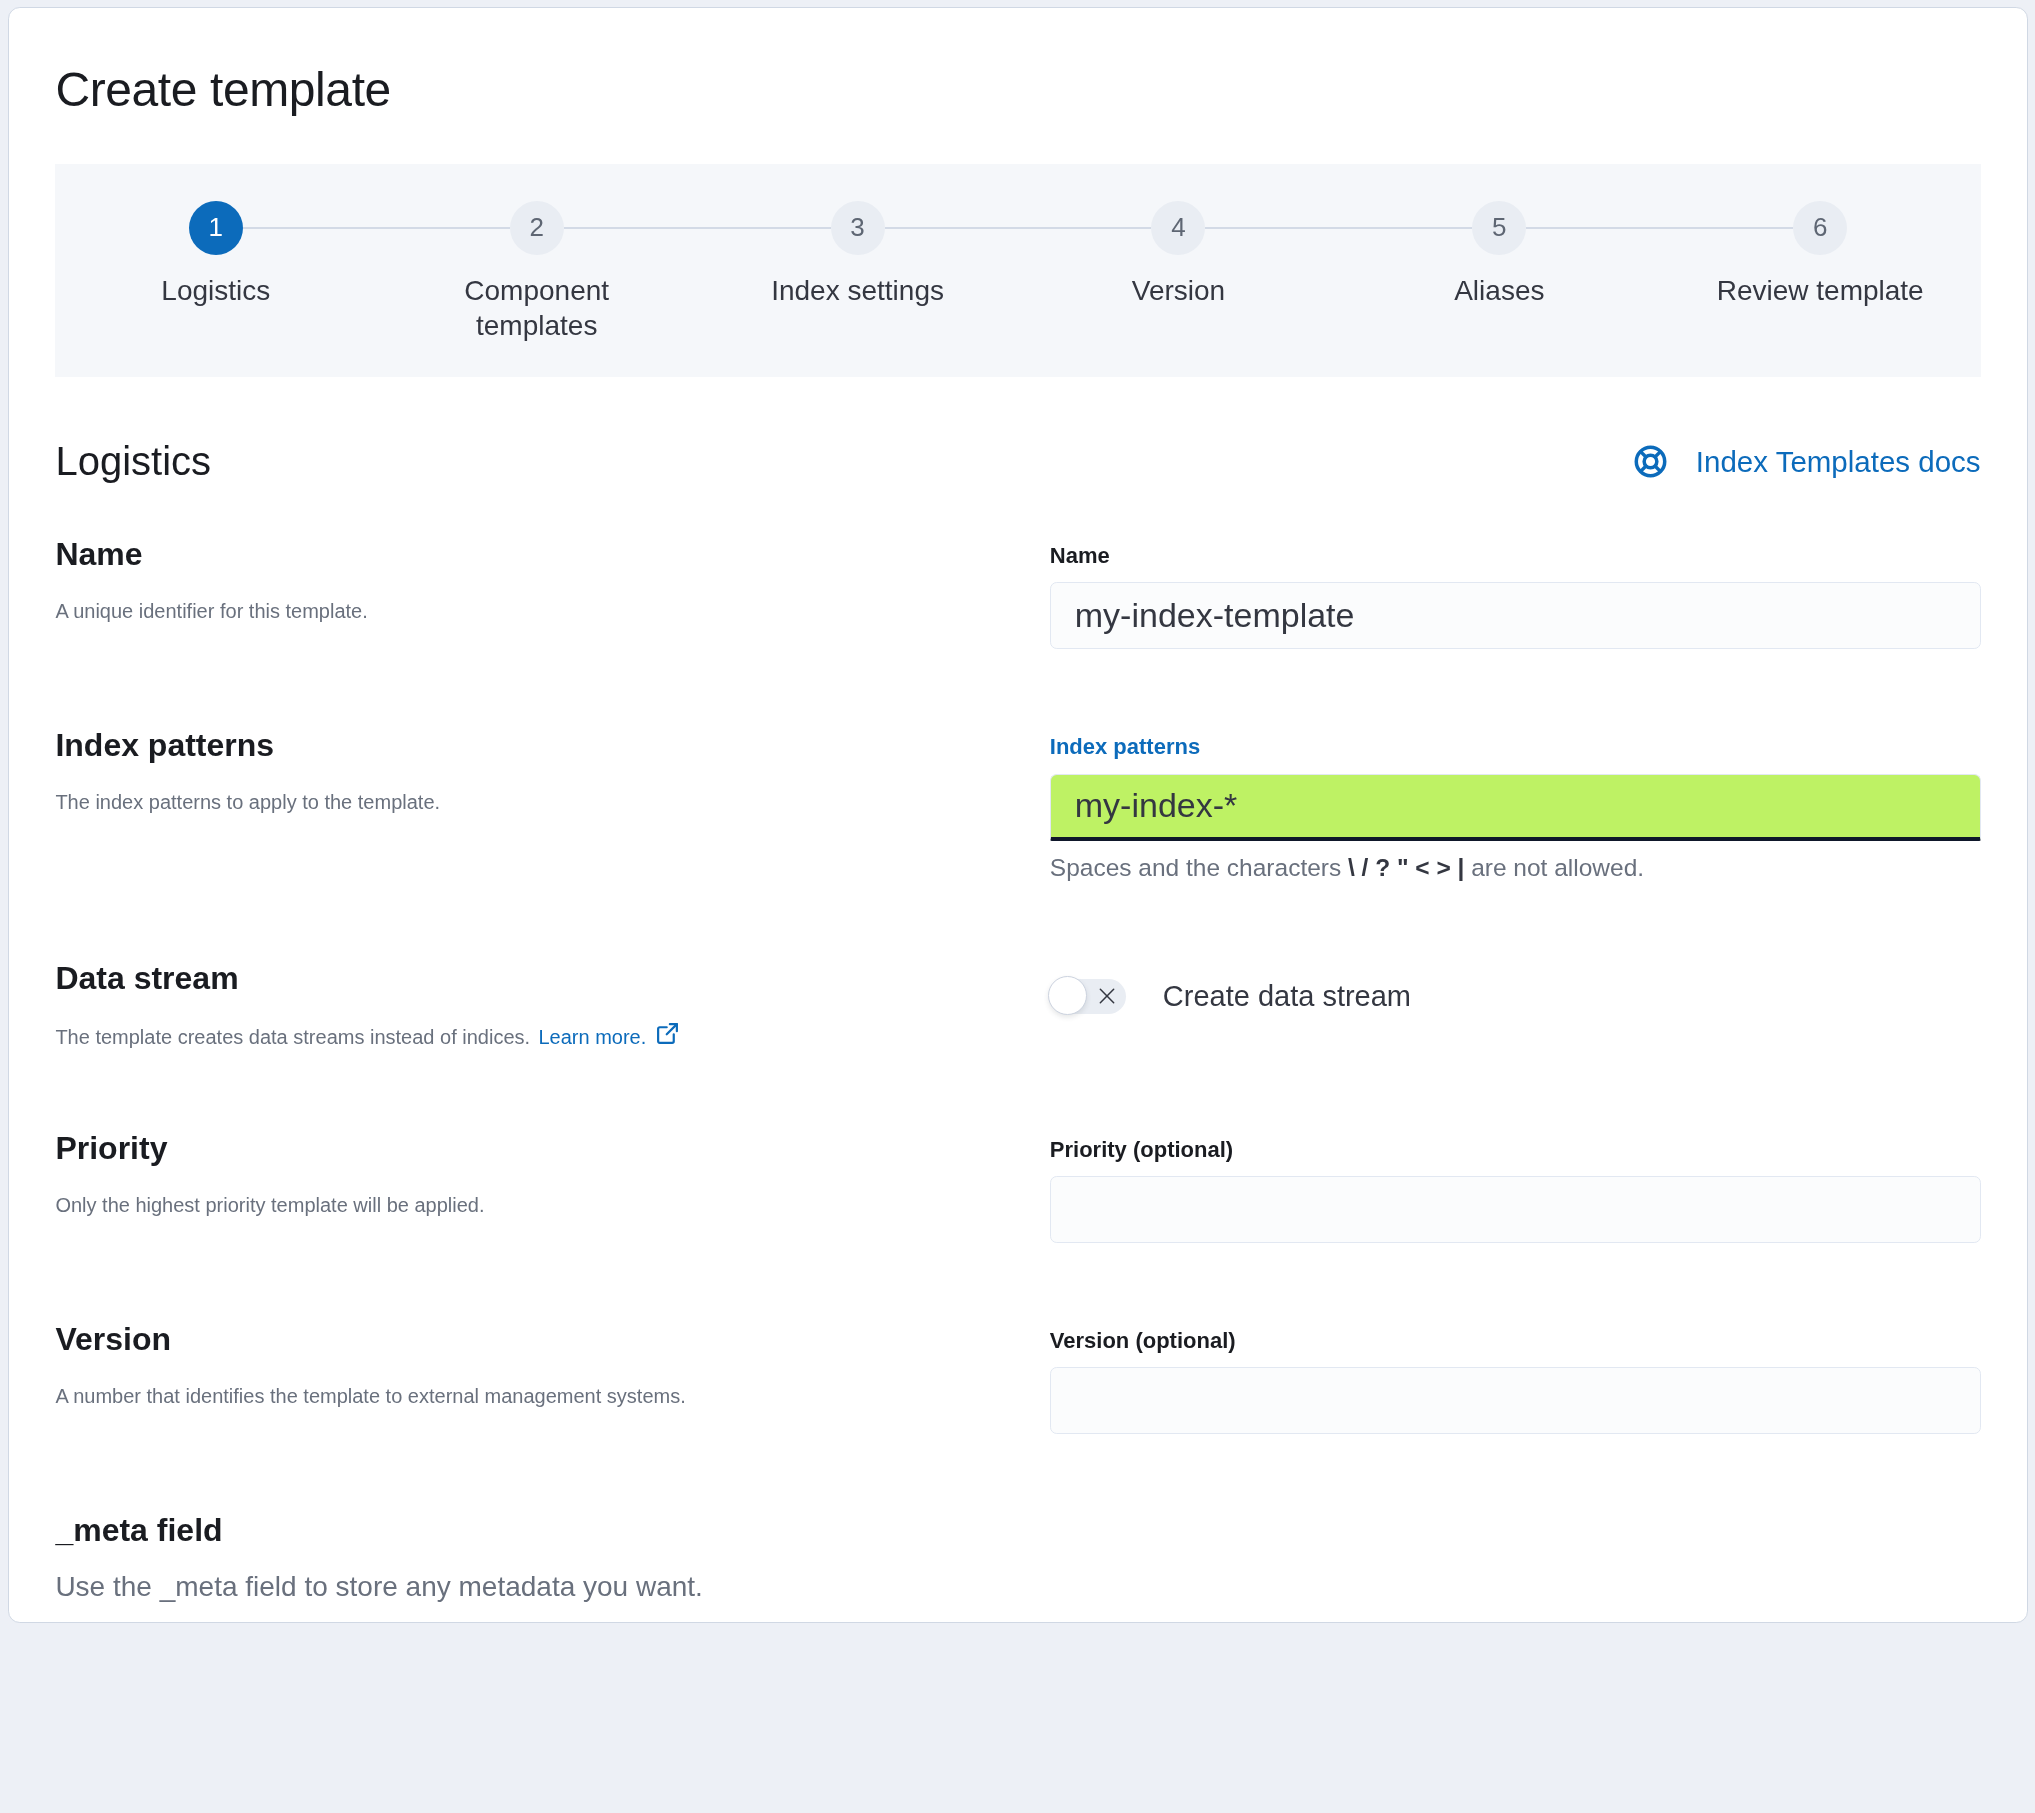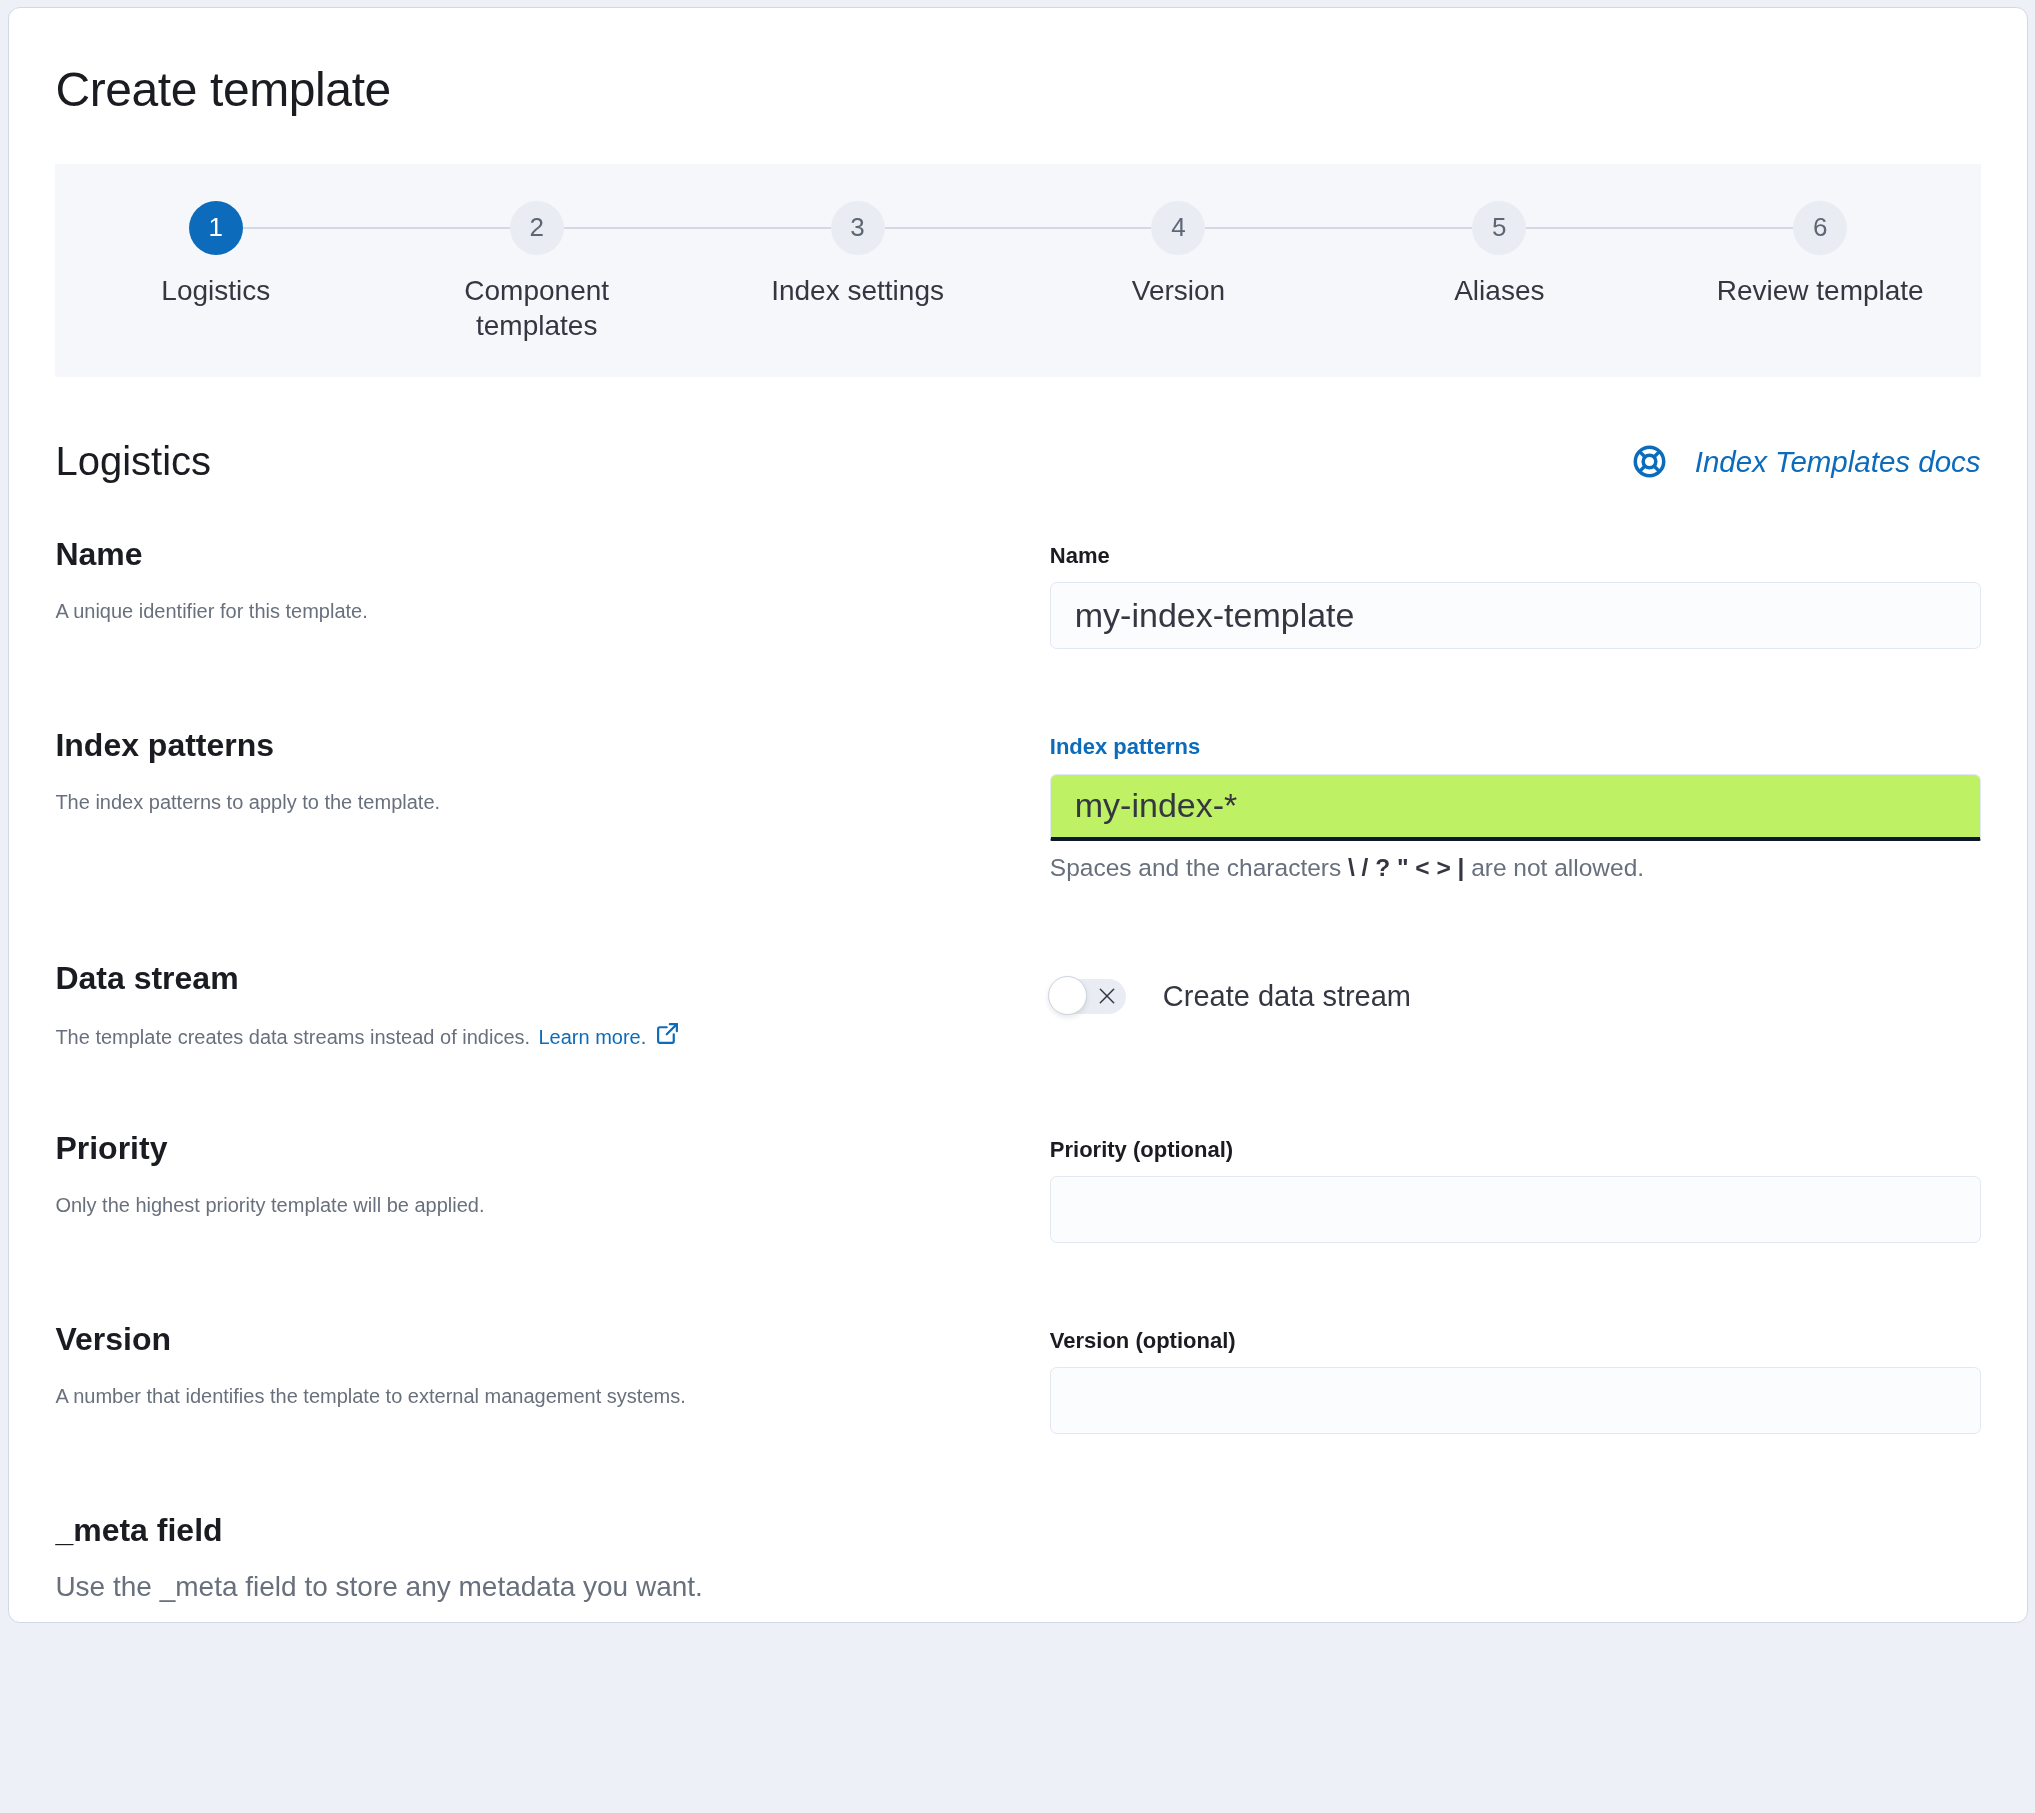--- a/index.html
+++ b/index.html
@@ -72,21 +72,21 @@
   
   .section-head{
     display:flex;align-items:center;justify-content:space-between;
     margin-bottom:52px;
   }
   h2.section-title{
     margin:0;font-size:40px;font-weight:500;color:var(--heading);
   }
   .docs-link{
     display:inline-flex;align-items:center;gap:28px;
-    color:var(--primary);font-size:29.5px;text-decoration:none;cursor:pointer;font-style:italic;
+    color:var(--primary);font-size:29.5px;text-decoration:none;cursor:pointer;
   }
   .docs-link svg{display:block;}
   
   .form-row{
     display:grid;
     grid-template-columns:1fr 1fr;
     column-gap:23.6px;
     margin-bottom:78px;
   }
   .row-left h3{

